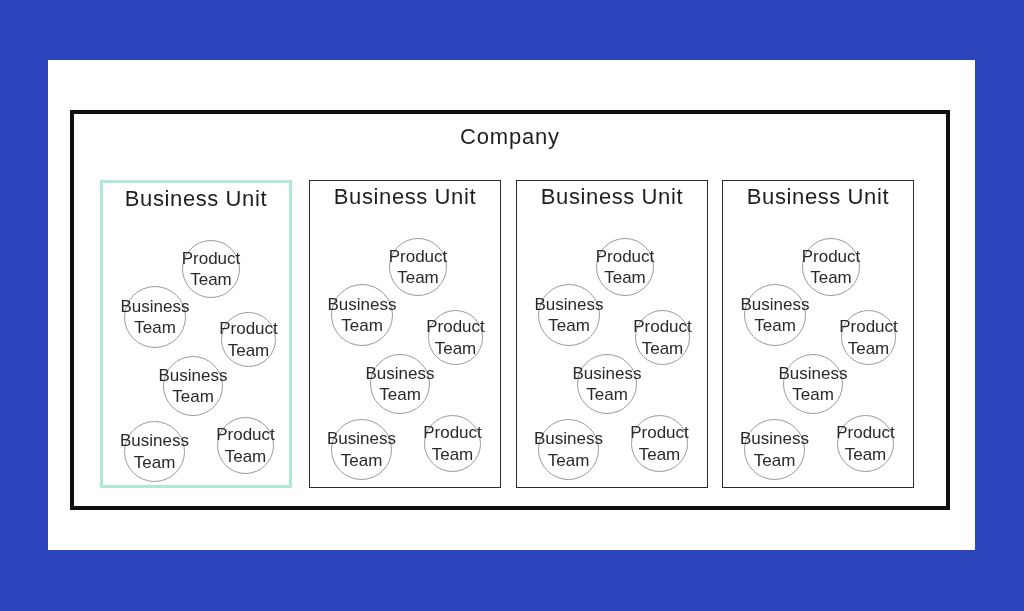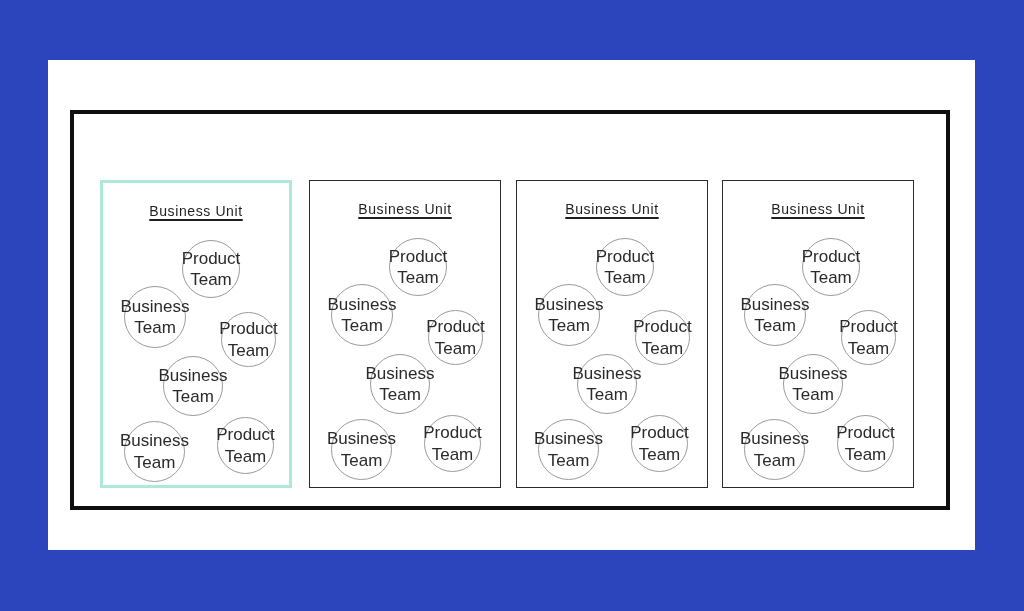--- a/index.html
+++ b/index.html
@@ -47,25 +47,24 @@
     border: 1px solid var(--unit-border);
     background: var(--sheet);
   }
   .unit.highlighted { border: 3px solid var(--highlight-border); }
   .unit-1 { left: 26px; }
   .unit-2 { left: 235px; }
   .unit-3 { left: 442px; }
   .unit-4 { left: 648px; }
   .unit-title {
     display: block;
-    margin-top: 20px;
+    margin-top: 3px;
     text-align: center;
-    font-size: 14px;
+    font-size: 22px;
     letter-spacing: 0.6px;
-    text-decoration: underline;
     text-underline-offset: 3px;
     text-decoration-thickness: 1.5px;
     color: var(--text);
   }
   .team {
     position: absolute;
     border: 1px solid var(--circle-border);
     border-radius: 50%;
     background: var(--sheet);
     display: flex;
@@ -82,20 +81,21 @@
   .t3 { left: 118px; top: 129px; width: 55px; height: 55px; }
   .t4 { left: 60px;  top: 173px; width: 60px; height: 60px; }
   .t5 { left: 21px;  top: 238px; width: 61px; height: 61px; }
   .t6 { left: 114px; top: 234px; width: 57px; height: 57px; }
 </style>
 </head>
 <body>
 
 <div class="sheet">
   <div class="company-box">
+    <div class="company-title">Company</div>
 
     <div class="unit unit-1 highlighted">
       <span class="unit-title">Business Unit</span>
       <div class="team t1">Product Team</div>
       <div class="team t2">Business Team</div>
       <div class="team t3">Product Team</div>
       <div class="team t4">Business Team</div>
       <div class="team t5">Business Team</div>
       <div class="team t6">Product Team</div>
     </div>

